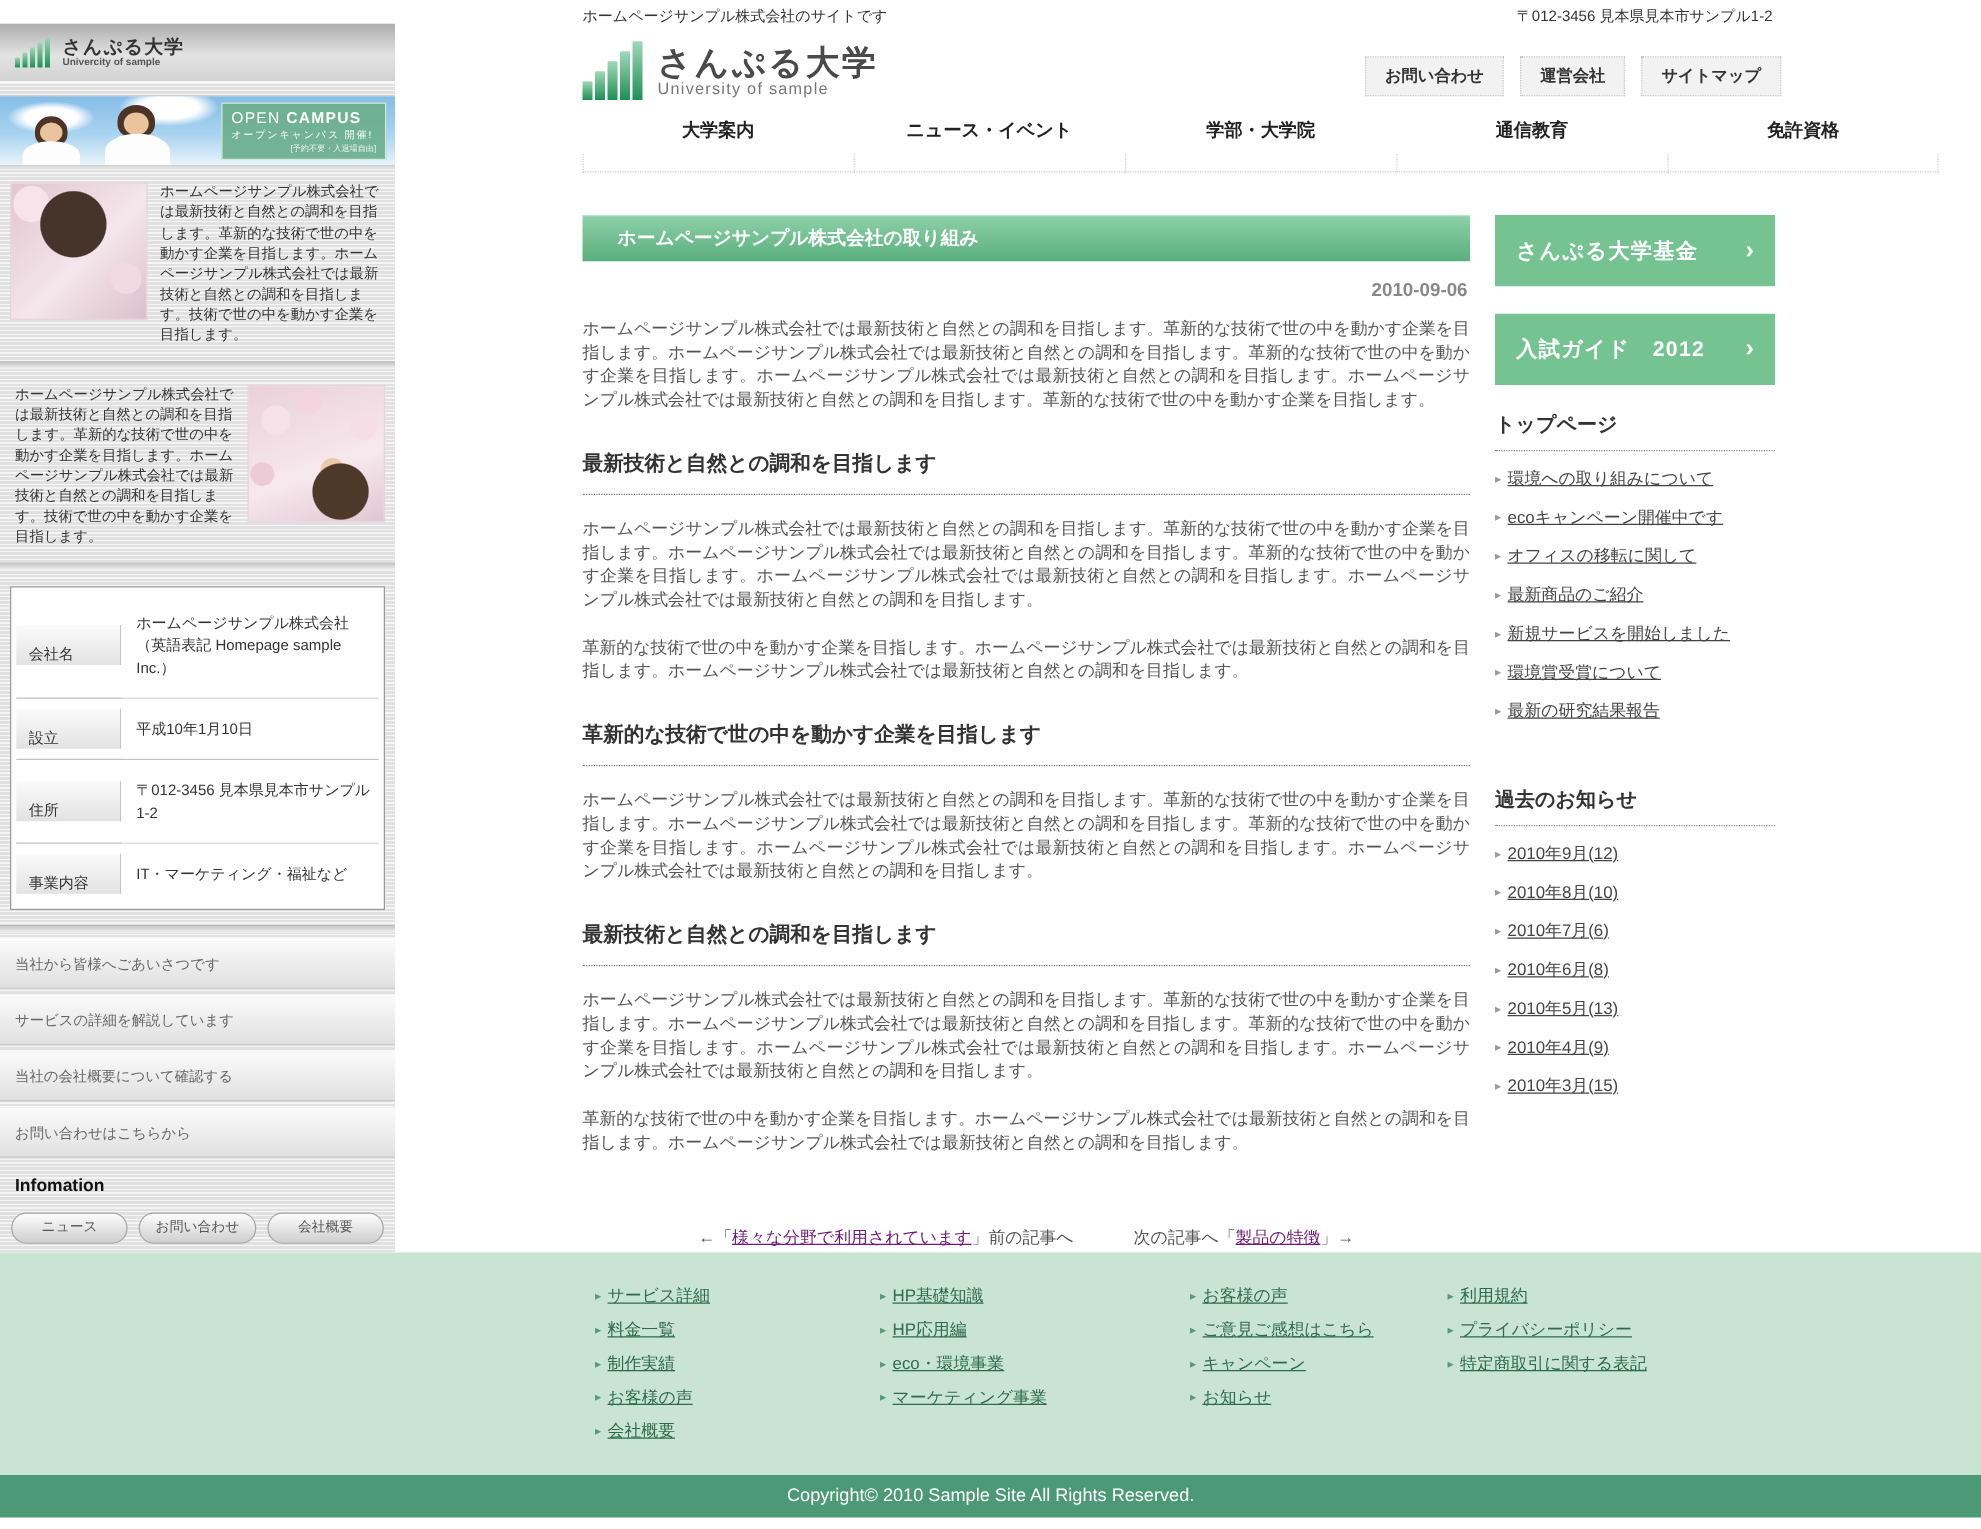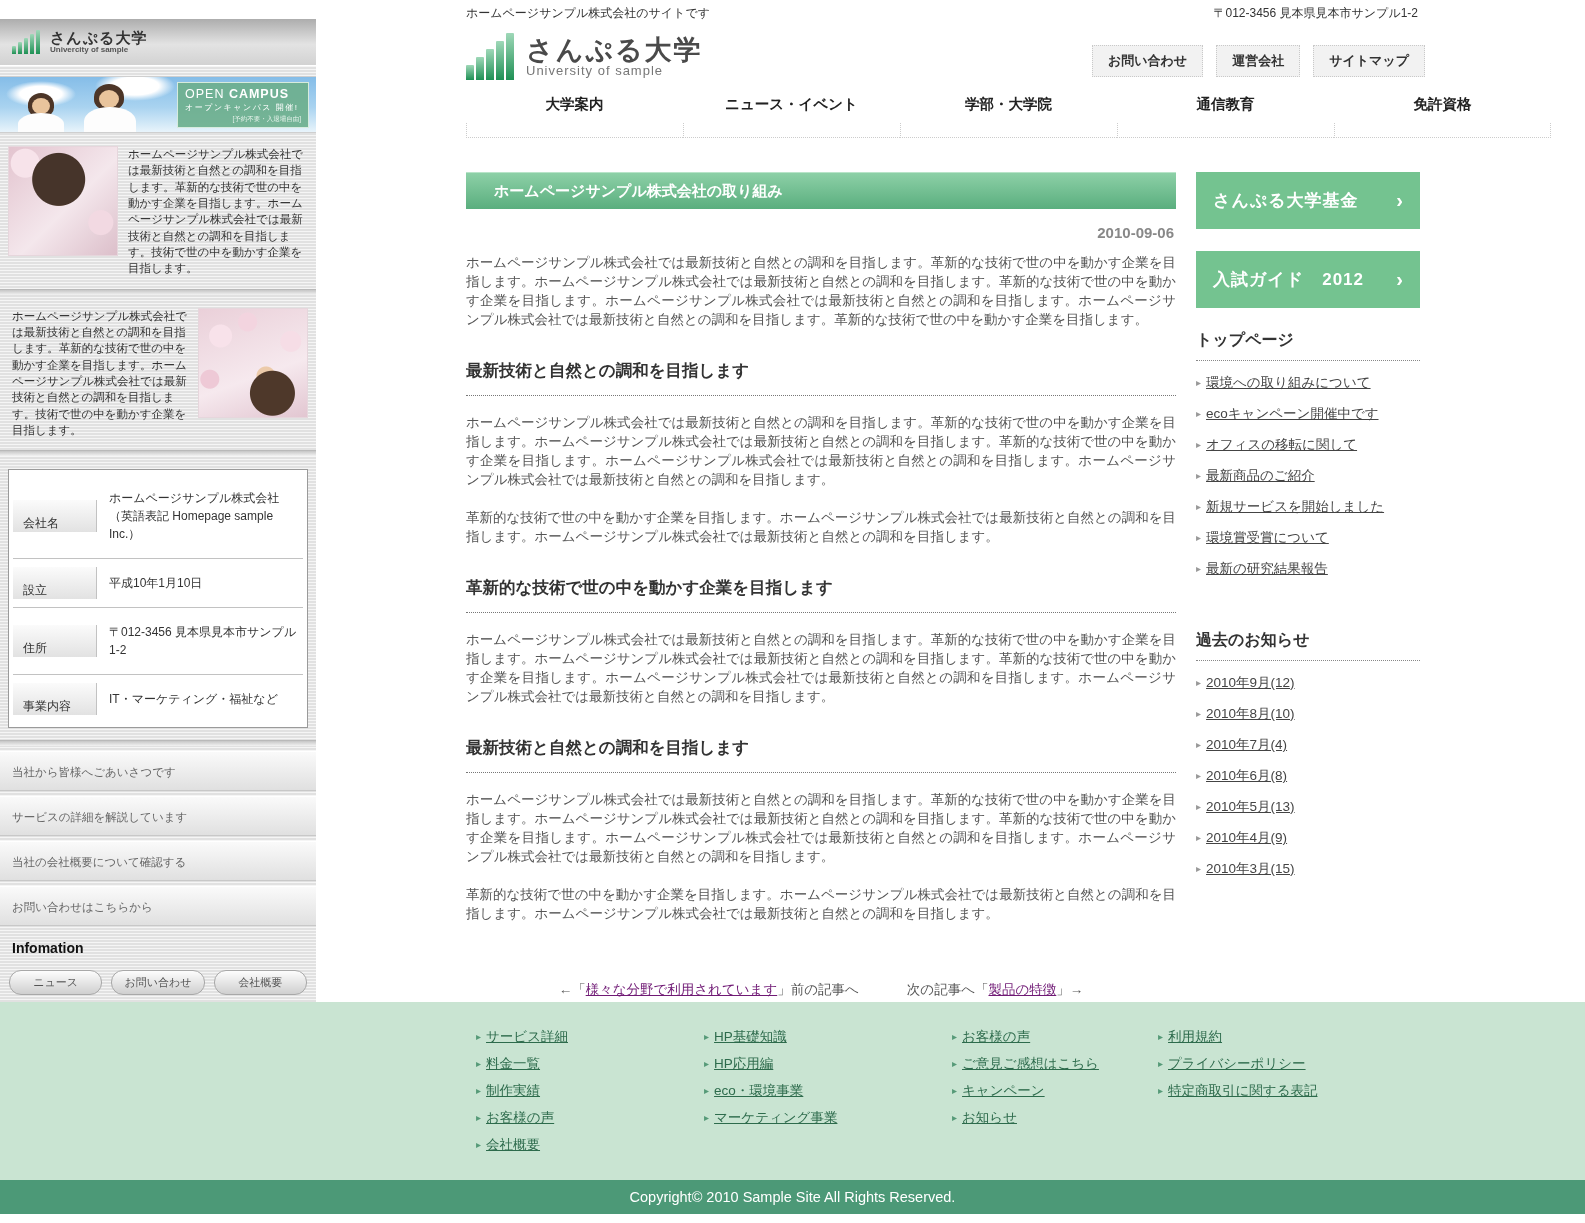--- a/index.html
+++ b/index.html
@@ -288,21 +288,21 @@
       <li><span class="blt">▸</span><a>新規サービスを開始しました</a></li>
       <li><span class="blt">▸</span><a>環境賞受賞について</a></li>
       <li><span class="blt">▸</span><a>最新の研究結果報告</a></li>
     </ul>
 
     <div class="past-block">
       <div class="side-head">過去のお知らせ</div>
       <ul class="side-list">
         <li><span class="blt">▸</span><a>2010年9月(12)</a></li>
         <li><span class="blt">▸</span><a>2010年8月(10)</a></li>
-        <li><span class="blt">▸</span><a>2010年7月(4)</a></li>
+        <li><span class="blt">▸</span><a>2010年7月(6)</a></li>
         <li><span class="blt">▸</span><a>2010年6月(8)</a></li>
         <li><span class="blt">▸</span><a>2010年5月(13)</a></li>
         <li><span class="blt">▸</span><a>2010年4月(9)</a></li>
         <li><span class="blt">▸</span><a>2010年3月(15)</a></li>
       </ul>
     </div>
   </div>
 </div>
 
 <div class="footer">

